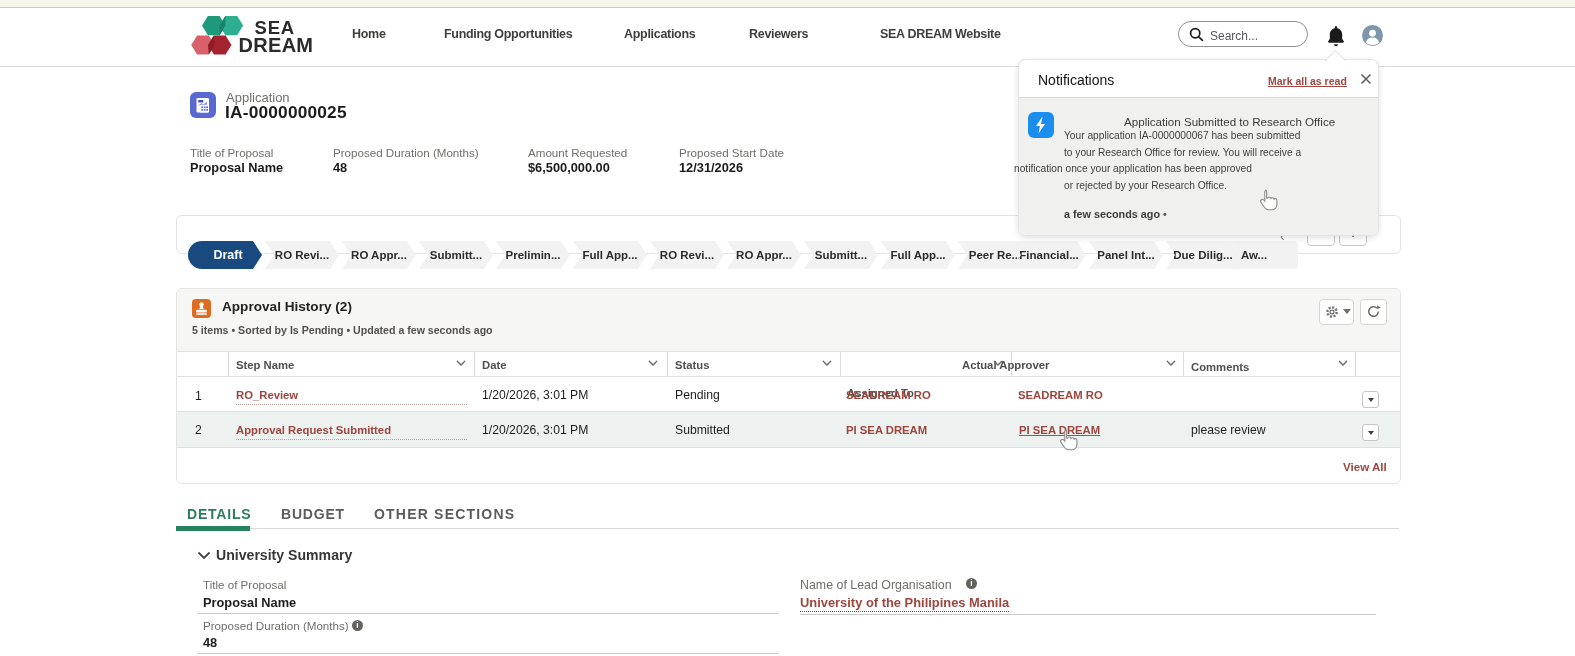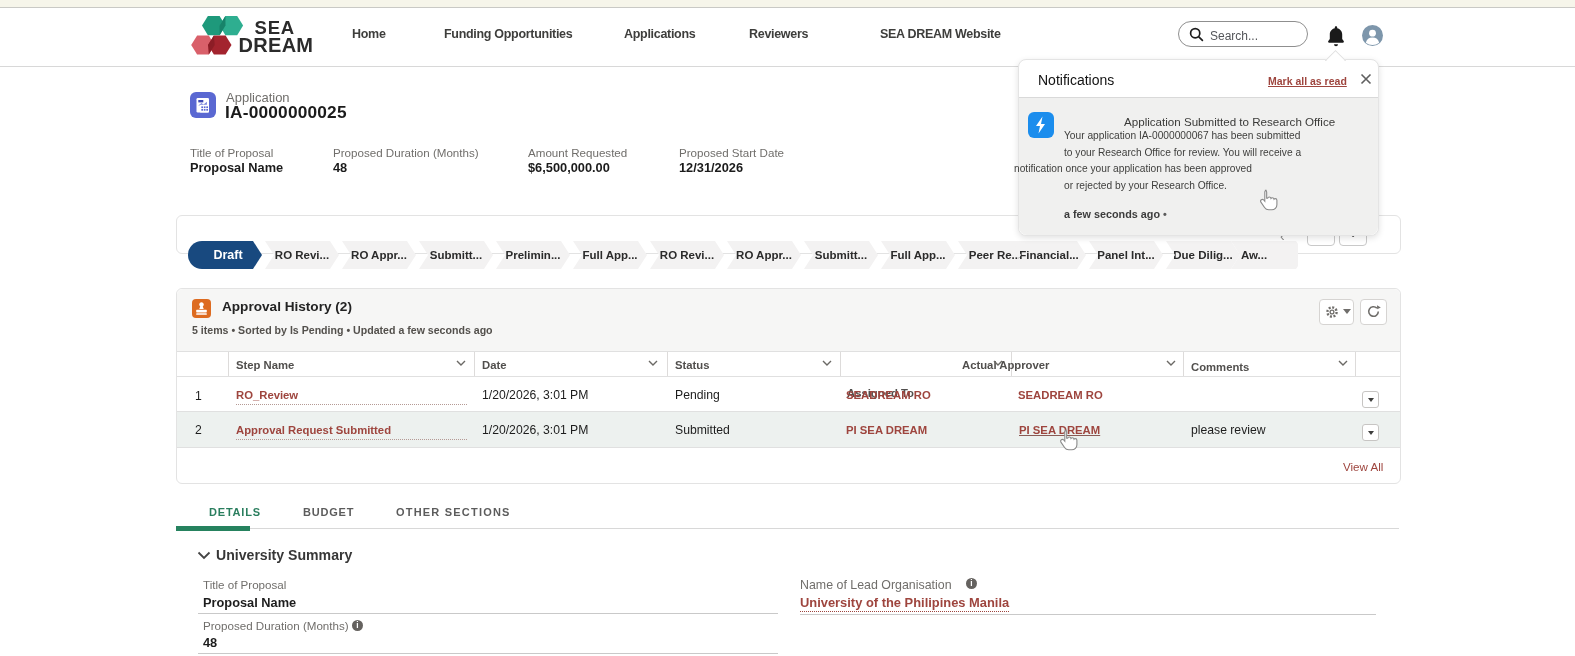--- a/index.html
+++ b/index.html
@@ -11,21 +11,21 @@
 .card { position:absolute; background:#fff; border:1px solid #e3e3e3; border-radius:6px; }
 .chev { position:relative; flex:none; width:74px; height:28px; margin-right:3px; background:#f3f2f2; color:#2b2b2b; font-size:11.5px; font-weight:700; display:flex; align-items:center; justify-content:center; clip-path:polygon(0 0, calc(100% - 9px) 0, 100% 50%, calc(100% - 9px) 100%, 0 100%, 9px 50%); white-space:nowrap; overflow:hidden; }
 .thead { font-size:11.3px; font-weight:700; color:#514f4d; }
 .tcell { font-size:12.2px; color:#1d1d1d; }
 .tlink { font-size:11.3px; font-weight:700; color:#9e453e; }
 .sort { position:absolute; width:10px; height:6px; }
 .colline { position:absolute; top:352px; height:24px; width:1px; background:#dddbda; }
 .actbtn { position:absolute; width:17px; height:17px; border:1px solid #c7c5c3; border-radius:3px; background:#fff; }
 .actbtn:after { content:""; position:absolute; left:4.5px; top:6px; border-left:3.5px solid transparent; border-right:3.5px solid transparent; border-top:4.5px solid #3e3e3c; }
 .infoi { position:absolute; width:11px; height:11px; border-radius:50%; background:#65625f; color:#fff; font-size:8.5px; font-weight:700; text-align:center; line-height:11px; }
-.tab { position:absolute; font-size:11px; font-weight:700; letter-spacing:0.8px; color:#5c5c5c;margin-left:22px; }
+.tab { position:absolute; font-size:14px; font-weight:700; letter-spacing:0.8px; color:#5c5c5c; }
 .nline { font-size:10.2px; color:#3e3e3c; white-space:nowrap; }
 </style>
 </head>
 <body>
 
 <div class="abs" style="left:0;top:0;width:1575px;height:7px;background:#f6f5ea;"></div>
 <div class="abs" style="left:0;top:7px;width:1575px;height:1px;background:#c9c9c5;"></div>
 <div class="abs" style="left:0;top:66px;width:1575px;height:1px;background:#d8d8d8;"></div>
 
 <svg class="abs" style="left:186px;top:10px;" width="134" height="49" viewBox="0 0 134 49">
@@ -187,21 +187,21 @@
 <div class="abs tcell" style="left:195px;top:423px;">2</div>
 <div class="abs tlink" style="left:236px;top:423.5px;">Approval Request Submitted</div>
 <div class="abs" style="left:236px;top:438.5px;width:231px;border-bottom:1px dotted #b59a95;"></div>
 <div class="abs tcell" style="left:482px;top:423px;">1/20/2026, 3:01 PM</div>
 <div class="abs tcell" style="left:675px;top:423px;">Submitted</div>
 <div class="abs tlink" style="left:846px;top:423.5px;">PI SEA DREAM</div>
 <div class="abs tlink" style="left:1019px;top:423.5px;text-decoration:underline;text-decoration-thickness:1px;text-decoration-color:#8a5b55;">PI SEA DREAM</div>
 <div class="abs tcell" style="left:1191px;top:423px;">please review</div>
 <div class="actbtn" style="left:1362px;top:424px;"></div>
 
-<div class="abs" style="left:1343px;top:460px;font-size:11.6px;font-weight:400;color:#9e453e;">View All</div>
+<div class="abs" style="left:1343px;top:460px;font-size:11.6px;font-weight:700;color:#9e453e;">View All</div>
 
 <div class="tab" style="left:187px;top:505.5px;color:#2a7e5e;">DETAILS</div>
 <div class="tab" style="left:281px;top:505.5px;">BUDGET</div>
 <div class="tab" style="left:374px;top:505.5px;letter-spacing:1.2px;">OTHER SECTIONS</div>
 <div class="abs" style="left:176px;top:528px;width:1223px;height:1px;background:#d8d8d8;"></div>
 <div class="abs" style="left:176px;top:526px;width:74px;height:5px;background:#26825f;"></div>
 
 <svg class="abs" style="left:197px;top:551px;" width="14" height="9" viewBox="0 0 14 9">
     <path d="M1.5 1.5l5.5 5.5 5.5-5.5" fill="none" stroke="#444" stroke-width="1.8"></path>
   </svg>

